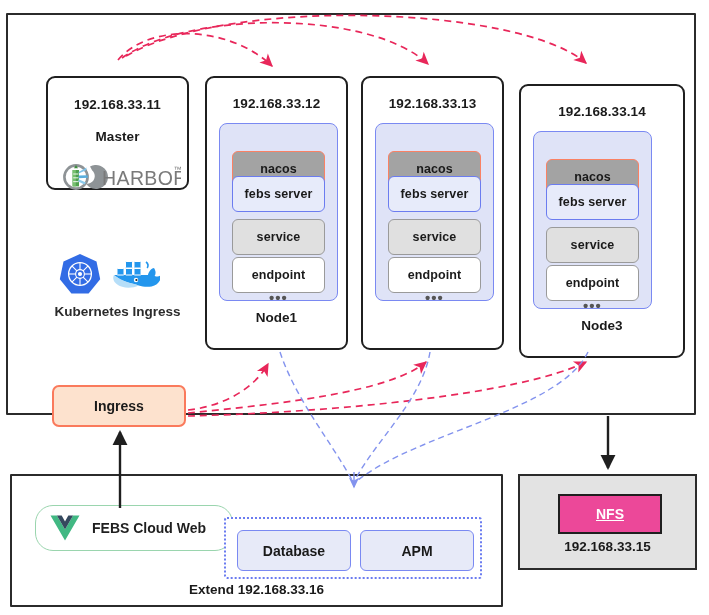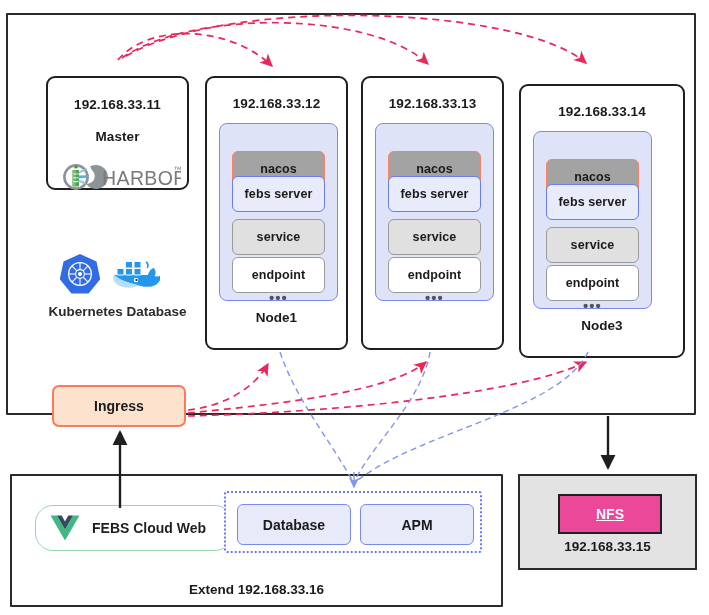--- a/index.html
+++ b/index.html
@@ -233,21 +233,21 @@
           <rect x="17.5" y="12.5" width="7" height="6.5" rx="0.6"></rect>
           <rect x="26" y="12.5" width="7" height="6.5" rx="0.6"></rect>
           <rect x="17.5" y="5.5" width="7" height="6.5" rx="0.6"></rect>
           <rect x="26" y="5.5" width="7" height="6.5" rx="0.6"></rect>
         </g>
         <path d="M38 6 c2 1.5 2.4 4 1.2 6" fill="none" stroke="#2396ed" stroke-width="1.6"></path>
         <circle cx="28" cy="24" r="2.2" fill="#ffffff"></circle>
         <circle cx="28.4" cy="24" r="1.1" fill="#1f1f1f"></circle>
       </svg>
     </div>
-    <div class="cluster-caption" style="top:52px;">Kubernetes Database</div>
+    <div class="cluster-caption" style="top:52px;">Kubernetes Ingress</div>
   </div>
 
   <div class="abs node-box" style="left:205px;top:76px;width:143px;height:274px;">
     <div class="ip-label" style="top:18px;">192.168.33.12</div>
     <div class="abs pod-wrap" style="left:12px;top:45px;width:119px;height:178px;">
       <div class="chip chip-nacos" style="top:9px;">nacos</div>
       <div class="chip chip-febs" style="top:52px;">febs server</div>
       <div class="chip chip-service" style="top:95px;">service</div>
       <div class="chip chip-endpoint" style="top:133px;">endpoint</div>
       <div class="dots" style="top:170px;">•••</div>
@@ -287,21 +287,21 @@
   <div class="abs vue-box" style="left:35px;top:505px;width:198px;height:46px;border-radius:18px;">
     <div style="width:30px;height:26px;">
       <svg class="logo-svg" width="30" height="26" viewBox="0 0 30 26">
         <path d="M0.5 0.5 h6.4 L15 14.6 L23.1 0.5 H29.5 L15 25.4 Z" fill="#41b883"></path>
         <path d="M6.9 0.5 h4.8 L15 6.4 L18.3 0.5 H23.1 L15 14.6 Z" fill="#35495e"></path>
       </svg>
     </div>
     <span class="vue-label">FEBS Cloud Web</span>
   </div>
 
-  <div class="abs dotted-group" style="left:224px;top:491px;width:258px;height:62px;">
+  <div class="abs dotted-group" style="left:224px;top:517px;width:258px;height:62px;">
     <div class="db-chip" style="left:11px;width:112px;">Database</div>
     <div class="db-chip" style="left:134px;width:112px;">APM</div>
   </div>
 
   <div class="abs" style="left:10px;top:582px;width:493px;height:18px;padding-left:20px;">
     <div class="extend-label">Extend 192.168.33.16</div>
   </div>
 
   <div class="abs nfs-frame" style="left:518px;top:474px;width:179px;height:96px;">
     <div class="nfs-chip" style="left:38px;top:18px;width:100px;height:36px;">NFS</div>

